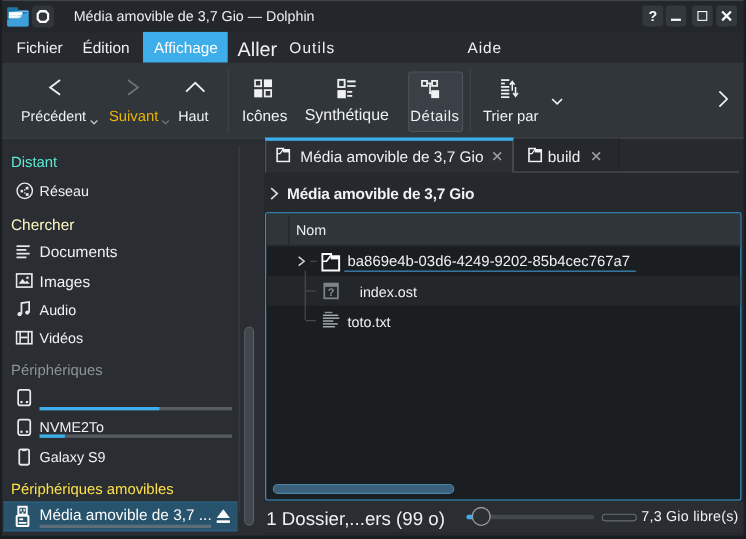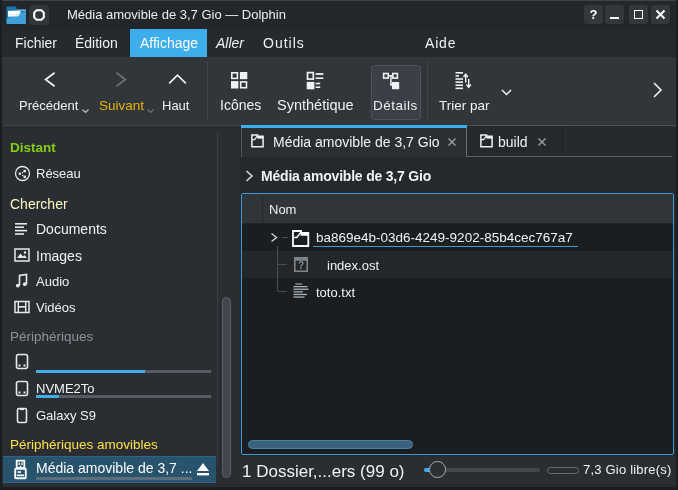--- a/index.html
+++ b/index.html
@@ -50,21 +50,21 @@
     <svg width="19" height="19" viewBox="0 0 19 19">
       <path d="M5.5 5.5 L13.5 13.5 M13.5 5.5 L5.5 13.5" stroke="#fcfcfc" stroke-width="2"></path>
     </svg>
   </div>
 
   <div class="abs" style="left:0;top:30px;width:678px;height:27px;background:#262a2e;"></div>
   <div class="abs" style="left:130px;top:29px;width:77px;height:28px;background:#3daee9;"></div>
   <div class="abs txt" style="left:15px;top:35px;font-size:14px;">Fichier</div>
   <div class="abs txt" style="left:75px;top:35px;font-size:14px;">Édition</div>
   <div class="abs txt" style="left:140px;top:35px;font-size:14px;color:#fcfcfc;">Affichage</div>
-  <div class="abs txt" style="left:216px;top:35px;font-size:14px;font-style:italic;">Aller</div>
+  <div class="abs txt" style="left:216px;top:35px;font-size:18px;">Aller</div>
   <div class="abs txt" style="left:263px;top:35px;font-size:14px;letter-spacing:1px;">Outils</div>
   <div class="abs txt" style="left:425px;top:35px;font-size:14px;letter-spacing:0.8px;">Aide</div>
 
   <div class="abs" style="left:0;top:57px;width:678px;height:68px;background:#30363a;"></div>
 
   <div class="abs" style="left:42px;top:71px;">
     <svg width="16" height="17" viewBox="0 0 16 17">
         <path d="M12.6 1.8 L3.6 8.5 L12.6 15.2" fill="none" stroke="#eff1f2" stroke-width="1.7"></path>
       </svg>
   </div>
@@ -157,21 +157,21 @@
         <path d="M4 2 L11 9 L4 16" fill="none" stroke="#eff1f2" stroke-width="1.6"></path>
       </svg>
   </div>
 
   <div class="abs" style="left:0;top:125px;width:240px;height:362px;background:#2a2e33;"></div>
   <div class="abs" style="left:0;top:125px;width:241px;height:1px;background:#3e444a;"></div>
   <div class="abs" style="left:217px;top:133px;width:1px;height:333px;background:#3a3f44;"></div>
 
   <div class="abs" style="left:222px;top:297px;width:9px;height:181px;background:#41474c;border:1px solid #5a6066;border-radius:5px;box-sizing:border-box;"></div>
 
-  <div class="abs txt" style="left:10px;top:140px;font-size:13.5px;color:#84cc16;font-weight:bold;">Distant</div>
+  <div class="abs txt" style="left:10px;top:140px;font-size:13.5px;color:#5eead4;">Distant</div>
   <div class="abs" style="left:14px;top:165px;">
     <svg width="17" height="17" viewBox="0 0 17 17">
       <circle cx="8.5" cy="8.5" r="7" fill="none" stroke="#e6e9ea" stroke-width="1.3"></circle>
       <rect x="4.7" y="7.6" width="2.3" height="2.3" fill="#e6e9ea"></rect>
       <rect x="9.4" y="4.8" width="2.5" height="2.5" fill="#e6e9ea"></rect>
       <rect x="9.5" y="10.6" width="2.5" height="2.5" fill="#e6e9ea"></rect>
       <rect x="7.9" y="7" width="1.2" height="1.2" fill="#e6e9ea"></rect>
       <rect x="8" y="9.8" width="1.2" height="1.2" fill="#e6e9ea"></rect>
     </svg>
   </div>

